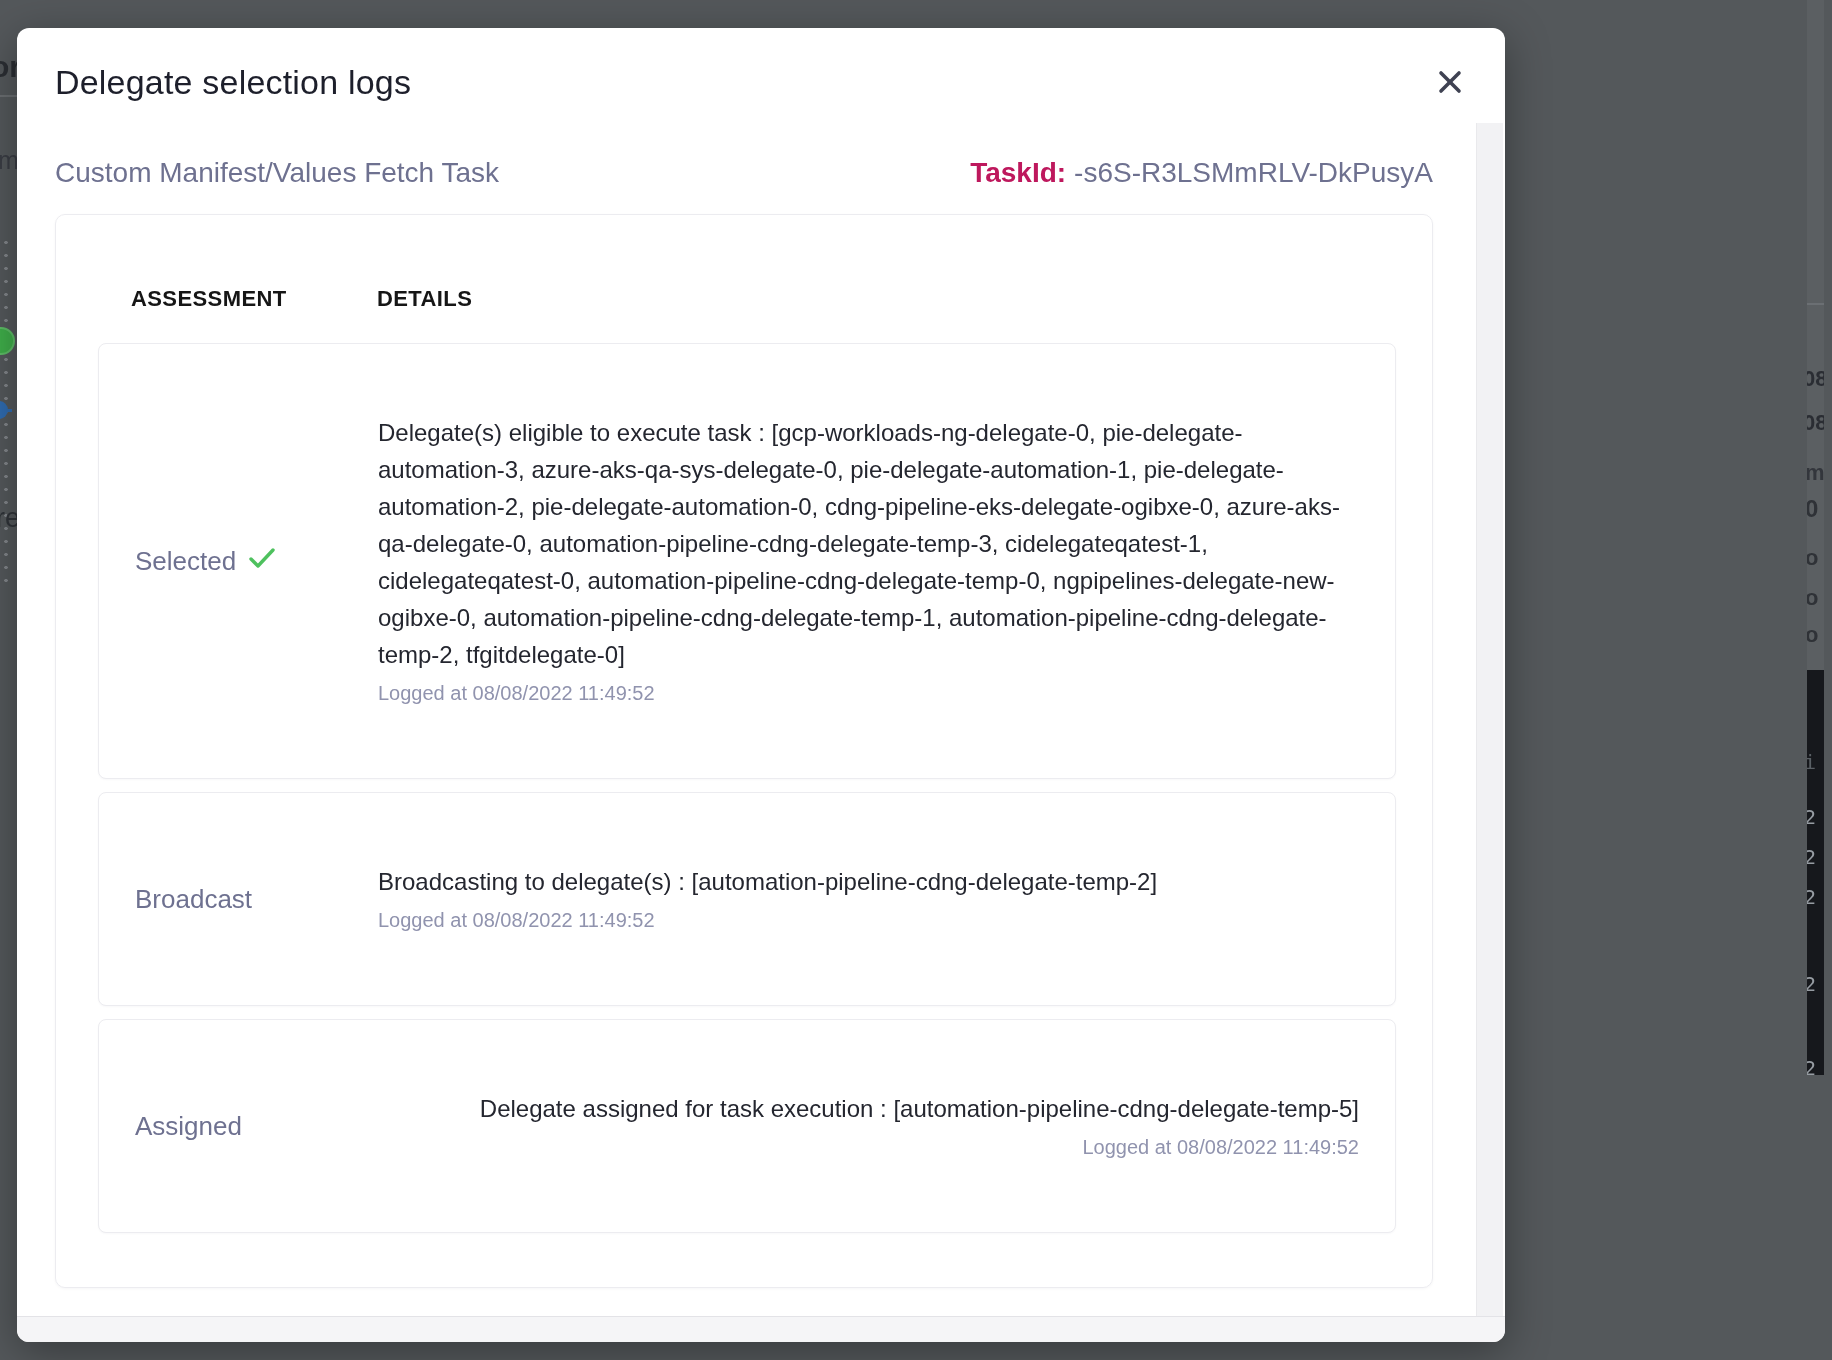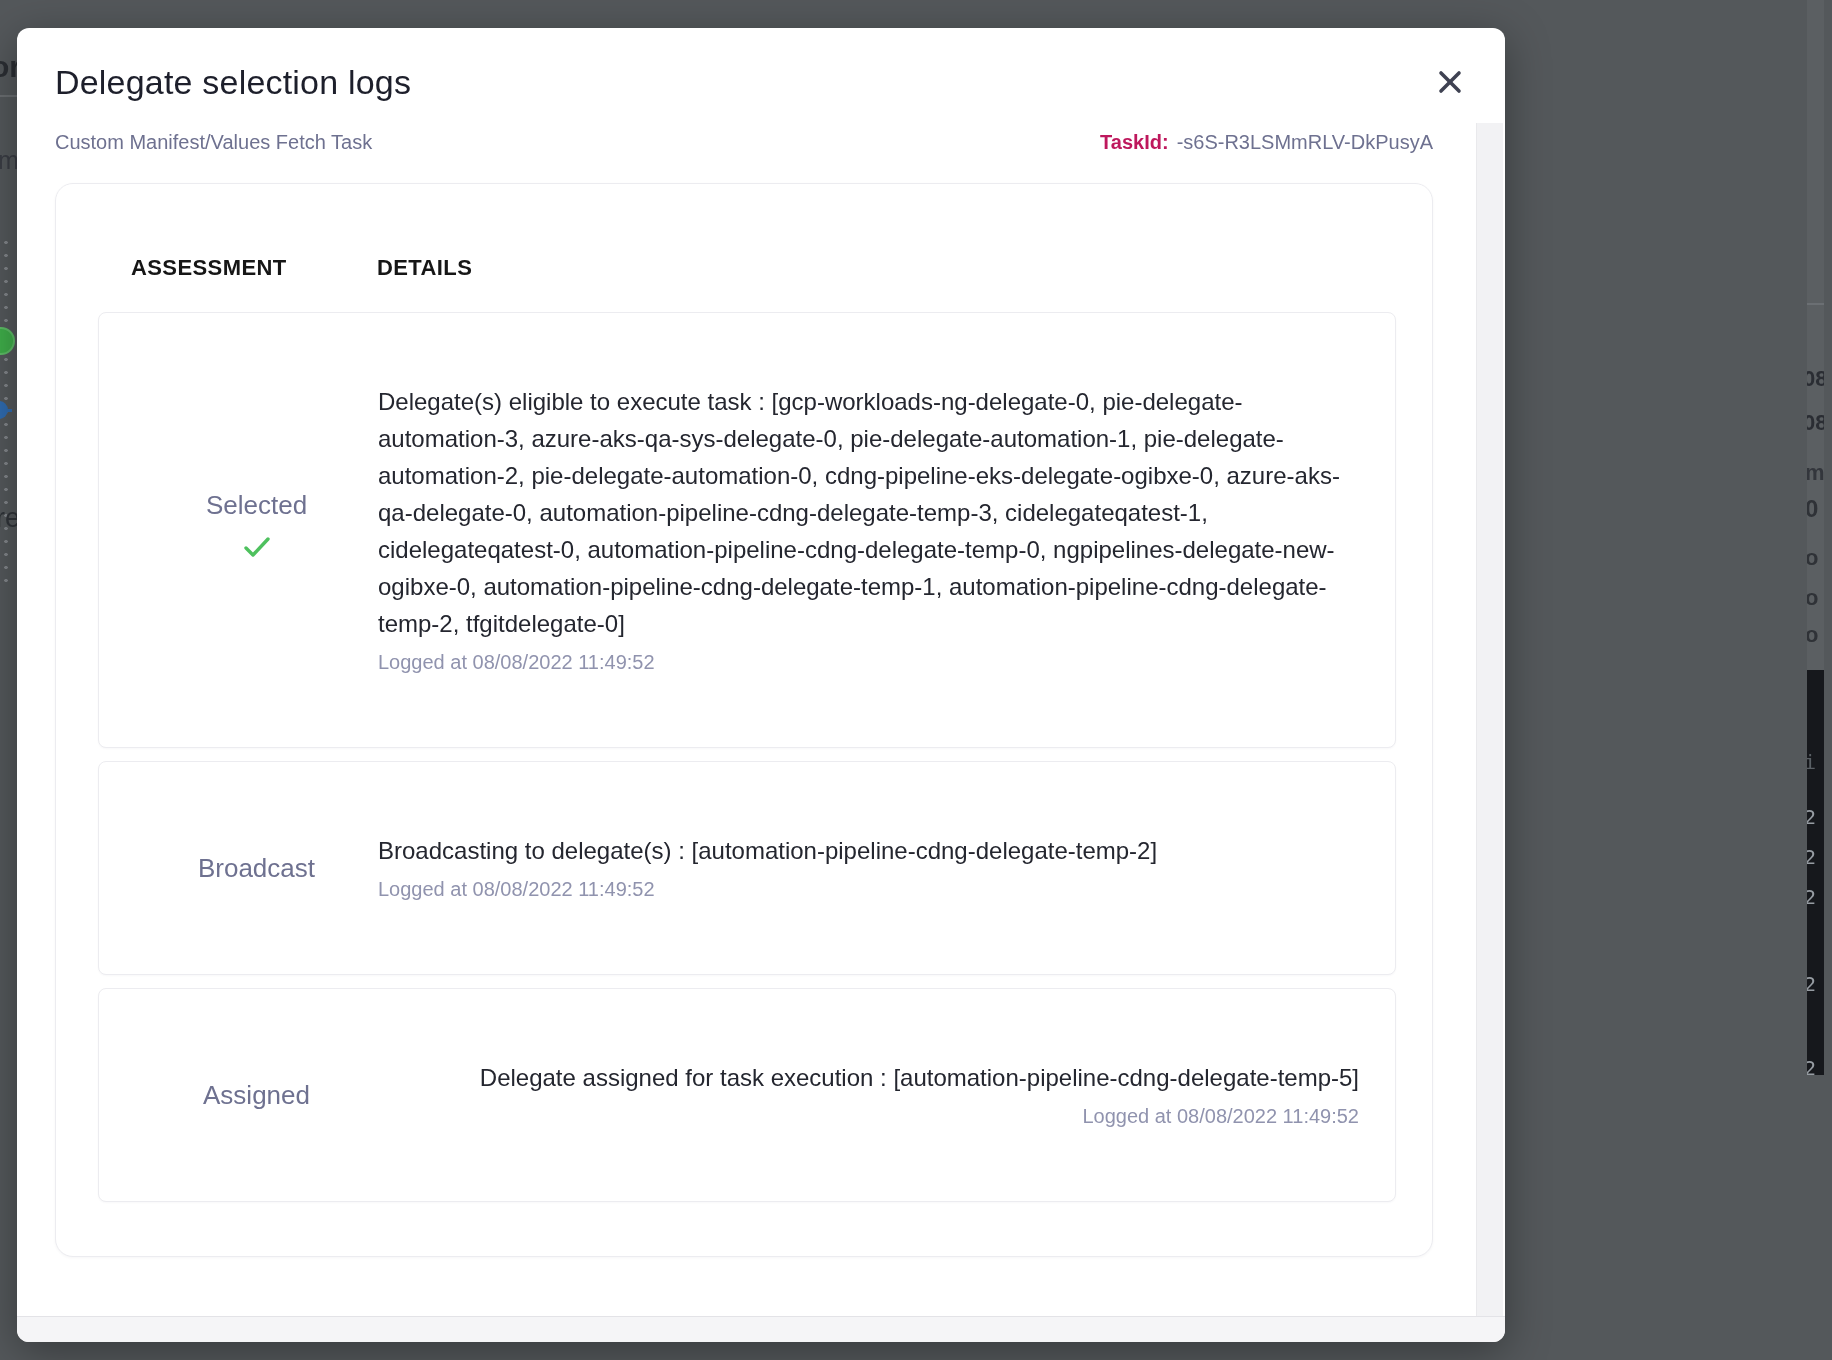--- a/index.html
+++ b/index.html
@@ -41,39 +41,39 @@
   
   .modal{
     position:absolute;left:17px;top:28px;width:1488px;height:1314px;
     background:#ffffff;border-radius:12px;box-shadow:0 10px 44px rgba(0,0,0,.35);
     overflow:hidden;
   }
   .modal-header{display:flex;align-items:flex-start;padding:32px 34px 0 38px;}
   .modal-title{flex:1;font-size:34px;line-height:44px;font-weight:500;color:#1d1f2b;letter-spacing:.2px;}
   .close-btn{width:40px;height:40px;border:none;background:transparent;padding:4px;cursor:pointer;margin-top:2px;}
   .close-btn svg{display:block;}
-  .modal-sub{display:flex;justify-content:space-between;align-items:center;margin:21px 72px 0 38px;font-size:20px;line-height:34px;}
+  .modal-sub{display:flex;justify-content:space-between;align-items:center;margin:52px 72px 0 38px;font-size:28px;line-height:34px;}
   .task-name{color:#6e7190;}
   .task-id{color:#6e7190;}
   .task-id b{color:#be185d;font-weight:700;margin-right:8px;}
   .big-card{
-    margin:24px 72px 0 38px;background:#fff;border:1px solid #ececf0;border-radius:18px;
+    margin:24px 72px 0 38px;background:#fff;border:1px solid #ececf0;border-radius:10px;
     box-shadow:0 1px 3px rgba(30,30,50,.04);
     padding:70px 36px 50px 42px;
   }
   .thead{display:grid;grid-template-columns:246px 1fr;padding-left:33px;margin-bottom:30px;}
   .th{font-size:22px;font-weight:700;color:#161616;letter-spacing:.4px;line-height:28px;}
   .row-card{
     display:grid;grid-template-columns:243px 1fr;align-items:center;
     background:#fff;border:1px solid #ececf0;border-radius:8px;
     box-shadow:0 1px 2px rgba(30,30,50,.03);
     padding:70px 36px;margin-bottom:13px;
   }
   .row-card:last-child{margin-bottom:4px;text-align:right;}
-  .assess{display:flex;align-items:center;gap:10px;font-size:26px;color:#6e7190;flex-direction:column;}
+  .assess{display:flex;align-items:center;gap:10px;font-size:26px;color:#6e7190;}
   .assess svg{flex:0 0 auto;}
   .details-text{font-size:24px;line-height:37px;color:#24262f;max-width:990px;word-break:break-word;}
   .logged{font-size:20px;line-height:30px;color:#9093ae;margin-top:5px;}
   .scroll-track{position:absolute;right:2px;top:95px;bottom:25px;width:26px;background:#f2f2f4;border-left:1px solid #e9e9ec;}
   .modal-footer{position:absolute;left:0;right:0;bottom:0;height:25px;background:#f5f5f7;border-top:1px solid #e3e3e7;}
 </style>
 </head>
 <body>
 
 <div class="bg-strip bg-left">

